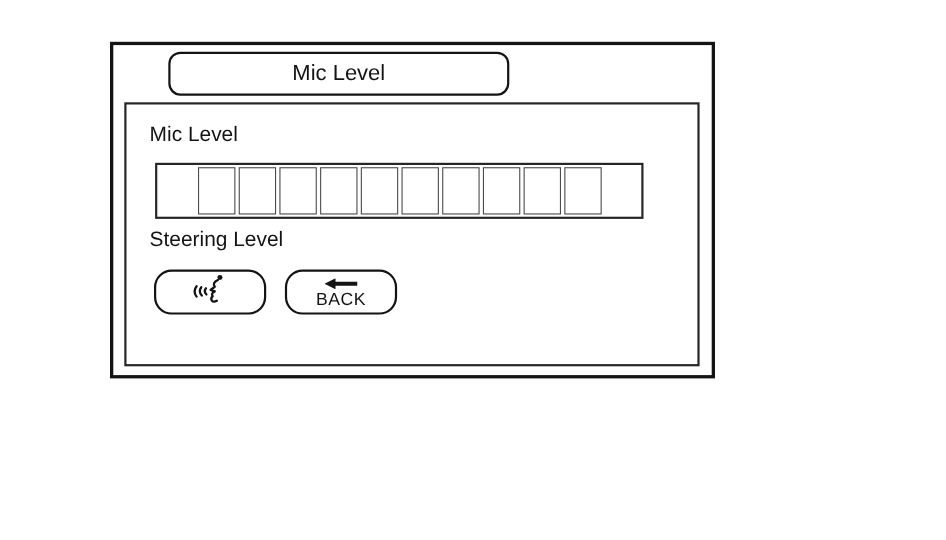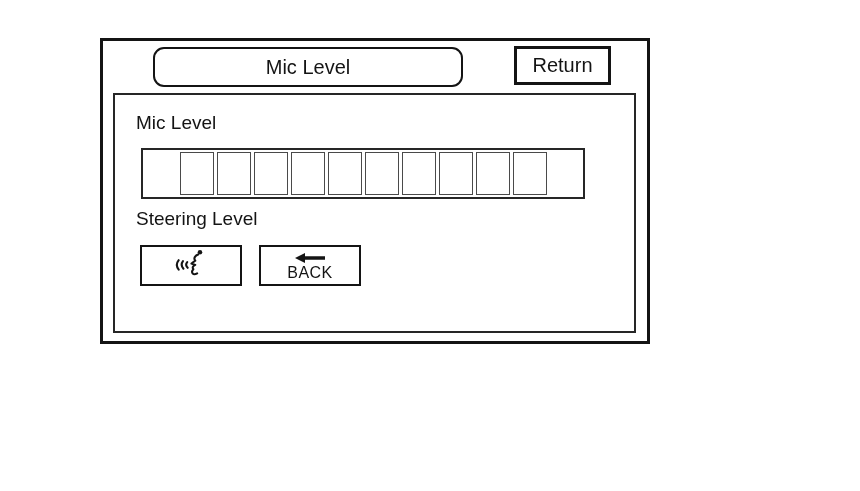--- a/index.html
+++ b/index.html
@@ -96,21 +96,21 @@
     box-sizing: border-box;
     background: #ffffff;
     flex: 0 0 auto;
   }
   .switch-btn {
     position: absolute;
     top: 150px;
     width: 102px;
     height: 41px;
     border: 2.5px solid #141414;
-    border-radius: 0;
+    border-radius: 16px;
     box-sizing: border-box;
     background: #ffffff;
     display: flex;
     flex-direction: column;
     align-items: center;
     justify-content: center;
     padding: 0;
     cursor: pointer;
     font-family: "Liberation Sans", sans-serif;
   }
@@ -127,23 +127,20 @@
 </head>
 <body>
 
 <div class="canvas">
   <div class="frame">
 
     <div class="title-pill">
       <span>Mic Level</span>
     </div>
 
-    <div class="return-btn">
-      <span>Return</span>
-    </div>
 
     <div class="panel">
 
       <div class="label mic-label">Mic Level</div>
 
       <div class="level-bar">
           <div class="seg"></div>
           <div class="seg"></div>
           <div class="seg"></div>
           <div class="seg"></div>

